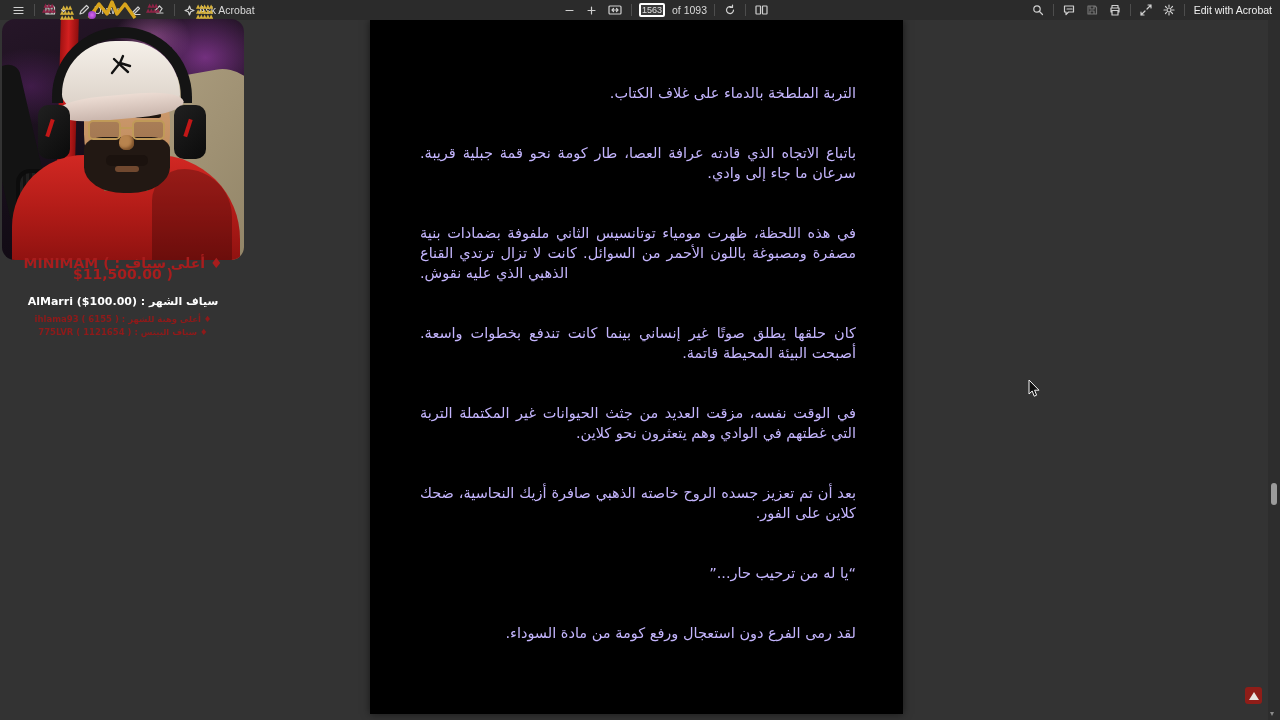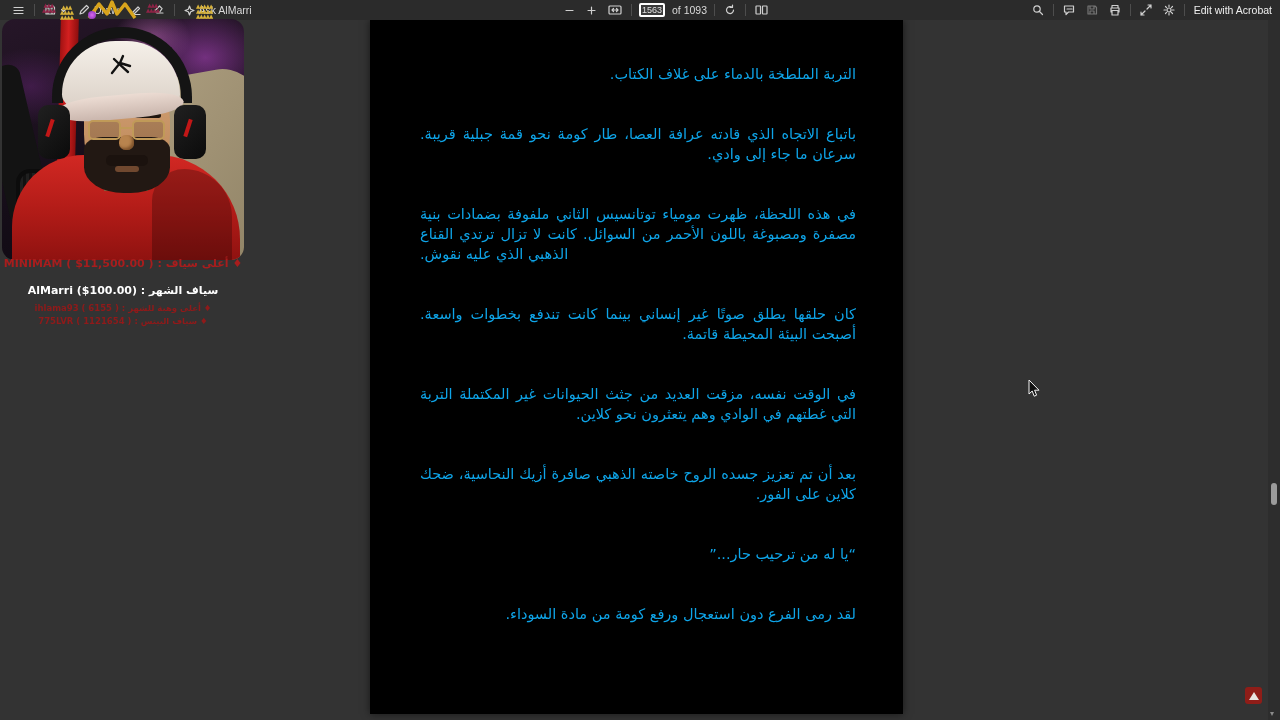--- a/index.html
+++ b/index.html
@@ -16,21 +16,21 @@
   .tb-btn { display:flex; align-items:center; gap:4px; height:18px; padding:0 2px; border-radius:2px; color:#cfcfcf; font-size:10.5px; cursor:default; }
   .tb-btn svg { display:block; }
   .tb-divider { width:1px; height:12px; background:#4d4d4d; }
   .tb-text { color:#d9d9d9; font-size:10.5px; }
   .page-input { width:26px; height:14px; background:#3a3a3a; border:2px solid #ffffff; border-radius:2px; color:#e0e0e0; font-size:9px; text-align:center; font-family:"Liberation Sans",sans-serif; }
   .dim { opacity:.45; }
   .icon { stroke:#cfcfcf; fill:none; stroke-width:1.2; stroke-linecap:round; stroke-linejoin:round; }
 
   
   .pdf-page { position:absolute; left:370px; top:20px; width:533px; height:694px; background:#000; box-shadow:0 0 8px rgba(0,0,0,.55); z-index:1; }
-  .page-text { position:absolute; top:44px; left:50px; right:47px; direction:rtl; color:#0ea5e9; font-family:"DejaVu Sans",sans-serif; font-size:14.5px; line-height:20px; text-align:justify; text-align-last:right; }
+  .page-text { position:absolute; top:63px; left:50px; right:47px; direction:rtl; color:#c4b5fd; font-family:"DejaVu Sans",sans-serif; font-size:14.5px; line-height:20px; text-align:justify; text-align-last:right; }
   .page-text p { margin:0 0 40px 0; }
   .page-text p.last-left { text-align-last:left; }
 
   
   .scroll-track { position:absolute; right:0; top:20px; width:12px; height:700px; background:#2d2d2d; z-index:3; }
   .scroll-thumb { position:absolute; left:3px; top:463px; width:6px; height:22px; border-radius:3px; background:#9b9b9b; }
   .scroll-arrow { position:absolute; left:2px; bottom:2px; color:#8a8a8a; font-size:8px; }
 
   
   .acro-badge { position:absolute; left:1245px; top:687px; width:17px; height:17px; border-radius:3px; background:#8f1d18; z-index:4; display:flex; align-items:center; justify-content:center; }
@@ -80,21 +80,21 @@
   .emote.g-b { left:196px; top:4px; }
   .emote.m-a::before,.emote.m-b::before { content:"▲▲▲\A▲▲▲▲"; }
   .emote.g-a::before { content:"▲▲▲\A▲▲▲▲\A▲▲▲▲"; }
   .emote.g-b::before { content:"▲▲▲▲▲\A▲▲▲▲▲\A▲▲▲▲▲"; }
   .crown { position:absolute; left:86px; top:0px; }
   .glow-dot { position:absolute; left:88px; top:11px; width:8px; height:8px; border-radius:50%; background:radial-gradient(#d968ef,#7b2bb0); }
 
   
   .overlay-text { position:absolute; left:0px; top:258px; width:246px; text-align:center; direction:rtl; z-index:5; font-family:"DejaVu Sans",sans-serif; }
   .ol-line { font-weight:bold; }
-  .ol-1 { font-size:11px; line-height:11px; color:#a81d1d;text-align:center; }
+  .ol-1 { font-size:14px; line-height:11px; color:#a81d1d;text-align:center; }
   .ol-2 { font-size:11px; line-height:14px; color:#ffffff; margin-top:15px; }
   .ol-3 { font-size:8.5px; line-height:11px; color:#8f1a1a; margin-top:5px; }
   .ol-4 { font-size:8.5px; line-height:11px; color:#8f1a1a; margin-top:2px; }
 
   
   .cursor { position:absolute; left:1028px; top:380px; z-index:9; }
 </style>
 </head>
 <body>
 
@@ -131,21 +131,21 @@
       <div class="tb-btn">
         <svg class="icon" width="12" height="12" viewBox="0 0 12 12">
             <path d="M4 9L1.8 6.8 6.5 2l2.6 2.6L6 9z M4 9h6"></path>
           </svg>
       </div>
       <div class="tb-divider"></div>
       <div class="tb-btn">
         <svg class="icon" width="11" height="11" viewBox="0 0 11 11">
             <path d="M5.5 1l1.2 3.3L10 5.5 6.7 6.7 5.5 10 4.3 6.7 1 5.5l3.3-1.2z"></path>
           </svg>
-        <span class="tb-text">Ask AlMarri</span>
+        <span class="tb-text">Ask Acrobat</span>
       </div>
     </div>
 
     <div class="tb-group tb-center">
       <div class="tb-btn">
         <svg class="icon" width="11" height="11" viewBox="0 0 11 11">
             <path d="M2 5.5h7"></path>
           </svg>
       </div>
       <div class="tb-btn">

